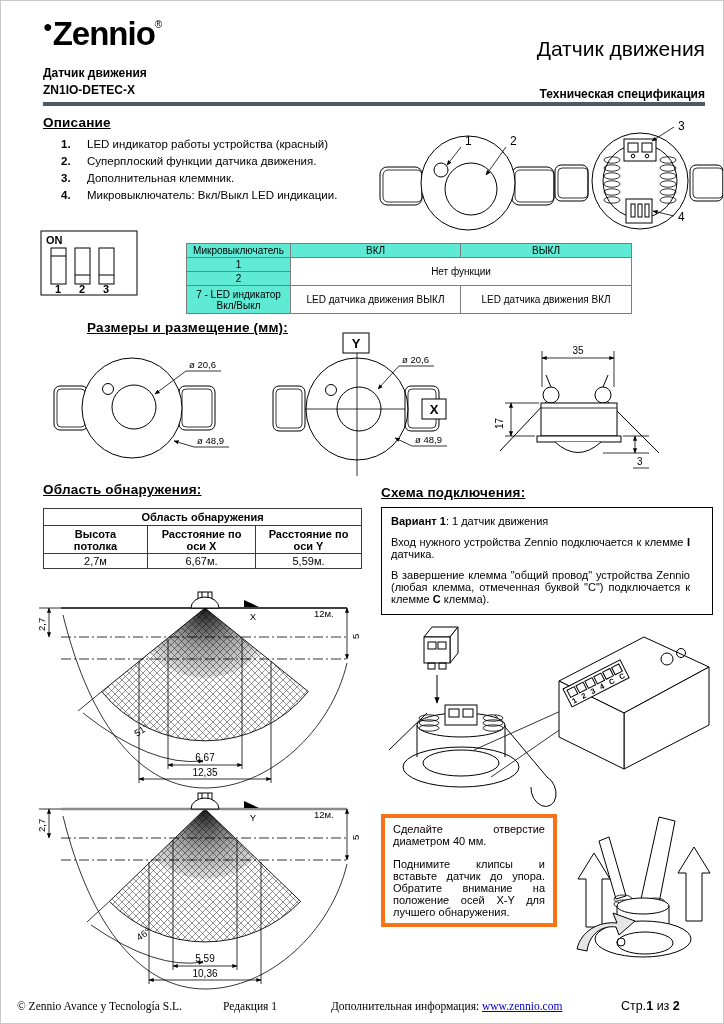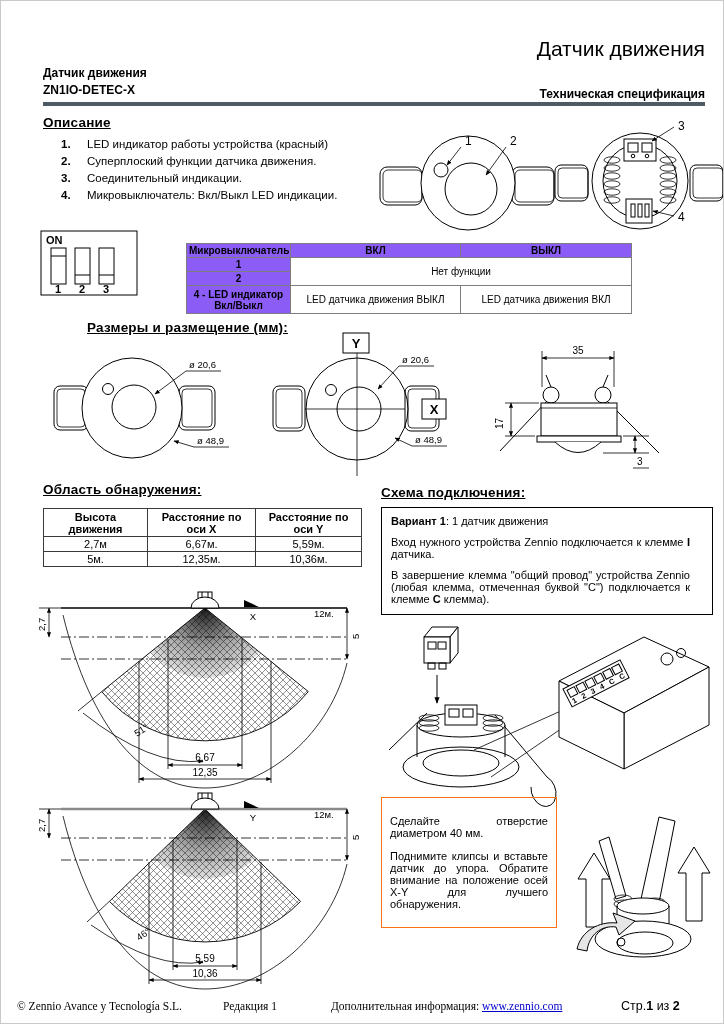--- a/index.html
+++ b/index.html
@@ -15,31 +15,31 @@
   .prod{left:42px;top:64px;font-size:12px;font-weight:bold;line-height:17px;}
   .subtitle{right:18px;top:86px;font-size:12px;font-weight:bold;}
   .rule{left:42px;right:18px;top:101px;height:4px;background:#4e5a64;}
   
   .dlist{left:42px;top:137px;width:330px;font-size:11.5px;}
   .dlist .row{display:flex;margin-bottom:5px;}
   .dlist .num{width:26px;padding-left:18px;font-weight:bold;flex:none;}
   
   table.swt{border-collapse:collapse;width:445px;font-size:10px;table-layout:fixed;}
   .swt td{border:1px solid #7d7d7d;text-align:center;vertical-align:middle;padding:1px 2px;white-space:pre-line;}
-  .swt .hd{background:#8b5cf6;font-weight:bold;}
+  .swt .hd{background:#5eead4;}
   table.det{border-collapse:collapse;width:318px;font-size:11px;table-layout:fixed;}
   .det td{border:1px solid #3a3a3a;text-align:center;vertical-align:middle;padding:1px 2px;white-space:pre-line;}
   .det .b{font-weight:bold;}
   
   .vbox{left:380px;top:506px;width:332px;box-sizing:border-box;border:1px solid #000;
         padding:7px 22px 9px 9px;font-size:11px;text-align:justify;}
   .vbox p{margin:0 0 9px 0;}
   .vbox p:last-child{margin-bottom:0;}
-  .nbox{left:380px;top:796px;width:176px;box-sizing:border-box;border:1px solid #f97316;
-        padding:17px 8px;font-size:11px;text-align:justify;}
+  .nbox{left:380px;top:813px;width:176px;box-sizing:border-box;border:4px solid #f97316;
+        padding:5px 8px;font-size:11px;text-align:justify;}
   .nbox p{margin:0 0 11px 0;}
   .nbox p:last-child{margin-bottom:0;}
   
   svg{overflow:visible;}
   svg .ln{fill:none;stroke:#000;stroke-width:1;}
   svg .fw{fill:#fff;stroke:#000;stroke-width:1;}
   svg .thin{fill:none;stroke:#000;stroke-width:.8;}
   svg .dd{fill:none;stroke:#000;stroke-width:.8;stroke-dasharray:10 3 2 3;}
   svg text{font-family:"Liberation Sans",sans-serif;font-size:10px;fill:#000;}
   svg .t9{font-size:9.5px;}
@@ -64,41 +64,42 @@
         <stop offset="0" stop-color="#000" stop-opacity="0.9"></stop>
         <stop offset="0.45" stop-color="#000" stop-opacity="0.38"></stop>
         <stop offset="1" stop-color="#000" stop-opacity="0"></stop>
       </radialGradient>
       <marker id="arr" viewBox="0 0 10 10" refX="9" refY="5" markerWidth="6.5" markerHeight="6.5" orient="auto-start-reverse">
         <path d="M0,1L10,5L0,9z" fill="#000"></path>
       </marker>
     </defs>
   </svg>
 
+  <div class="abs logo"><span class="ldot">●</span><span>Zennio</span><span class="lreg">®</span></div>
   <div class="abs doc-title">Датчик движения</div>
   <div class="abs prod">
     <div>Датчик движения</div>
     <div>ZN1IO-DETEC-X</div>
   </div>
   <div class="abs subtitle">Техническая спецификация</div>
   <div class="abs rule"></div>
 
   <div class="abs sec-h" style="left:42px;top:114px;">Описание</div>
   <div class="abs dlist">
     <div class="row">
         <span class="num">1.</span>
         <span>LED индикатор работы устройства (красный)</span>
       </div>
     <div class="row">
         <span class="num">2.</span>
         <span>Суперплоский функции датчика движения.</span>
       </div>
     <div class="row">
         <span class="num">3.</span>
-        <span>Соединительный индикации.</span>
+        <span>Дополнительная клеммник.</span>
       </div>
     <div class="row">
         <span class="num">4.</span>
         <span>Микровыключатель: Вкл/Выкл LED индикации.</span>
       </div>
   </div>
 
   <svg class="abs" style="left:376px;top:122px;" width="180" height="108" viewBox="0 0 180 108">
     <rect x="3" y="44" width="42" height="38" rx="7" class="fw"></rect>
     <rect x="6" y="47" width="39" height="32" rx="5" class="thin" fill="none"></rect>
@@ -178,21 +179,21 @@
       <td class="hd">ВЫКЛ</td>
     </tr>
     <tr style="height:13px">
       <td class="hd">1</td>
       <td colspan="2" rowspan="2">Нет функции</td>
     </tr>
     <tr style="height:13px">
       <td class="hd">2</td>
     </tr>
     <tr style="height:28px">
-      <td class="hd">4 - LED индикатор
+      <td class="hd">7 - LED индикатор
 Вкл/Выкл</td>
       <td>LED датчика движения ВЫКЛ</td>
       <td>LED датчика движения ВКЛ</td>
     </tr>
   </tbody>
     </table>
 
   <div class="abs sec-h" style="left:42px;top:319px;padding-left:44px;">Размеры и размещение (мм):</div>
 
   <svg class="abs" style="left:42px;top:336px;" width="232" height="140" viewBox="0 0 232 140">
@@ -261,37 +262,35 @@
 
   <div class="abs sec-h" style="left:42px;top:481px;text-align:center;">Область обнаружения:</div>
 
   <table class="abs det" style="left:42px;top:507px;">
     <colgroup>
         <col style="width:104px">
         <col style="width:108px">
         <col style="width:106px">
       </colgroup>
     <tbody>
+        <tr style="height:17px">
+          <td colspan="3" class="b">Область обнаружения</td>
+        </tr>
     <tr style="height:28px">
       <td class="b">Высота
-движения</td>
+потолка</td>
       <td class="b">Расстояние по
 оси X</td>
       <td class="b">Расстояние по
 оси Y</td>
     </tr>
     <tr style="height:15px">
       <td>2,7м</td>
       <td>6,67м.</td>
       <td>5,59м.</td>
-    </tr>
-    <tr style="height:15px">
-      <td>5м.</td>
-      <td>12,35м.</td>
-      <td>10,36м.</td>
     </tr>
   </tbody>
     </table>
 
   <svg class="abs" style="left:30px;top:588px;" width="345" height="205" viewBox="0 0 345 205">
     <path d="M32,26 C60,140 112,199 174,199 C238,199 300,142 316,74" class="thin"></path>
     <path d="M174,19 L70.7,102.6 A133,133 0 0 0 277.3,102.6 Z" fill="url(#mesh)" stroke="#000" stroke-width=".9"></path>
     <path d="M174,19 L119.6,63 A70,70 0 0 0 228.4,63 Z" fill="url(#apexg)"></path>
     <line x1="30" y1="48" x2="316" y2="48" class="dd"></line>
     <line x1="30" y1="70" x2="316" y2="70" class="dd"></line>

